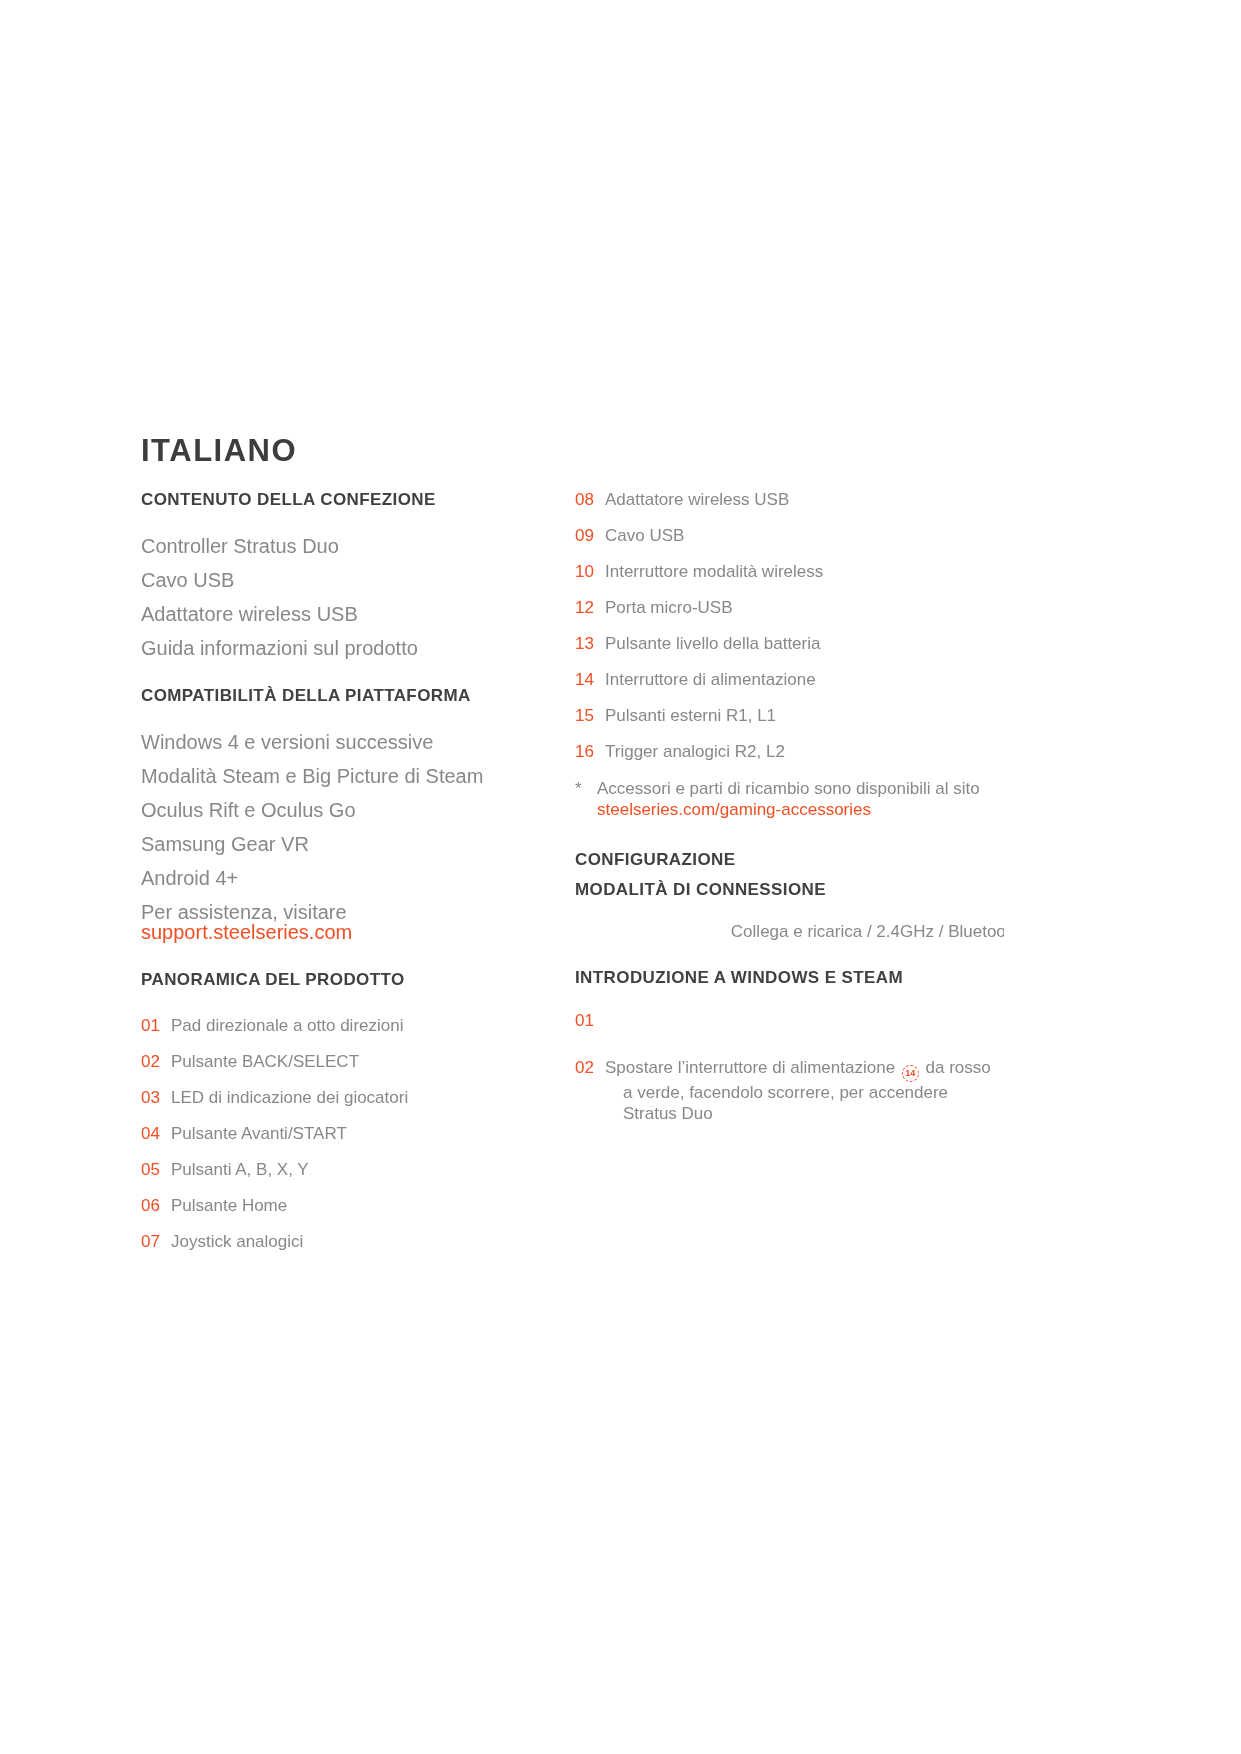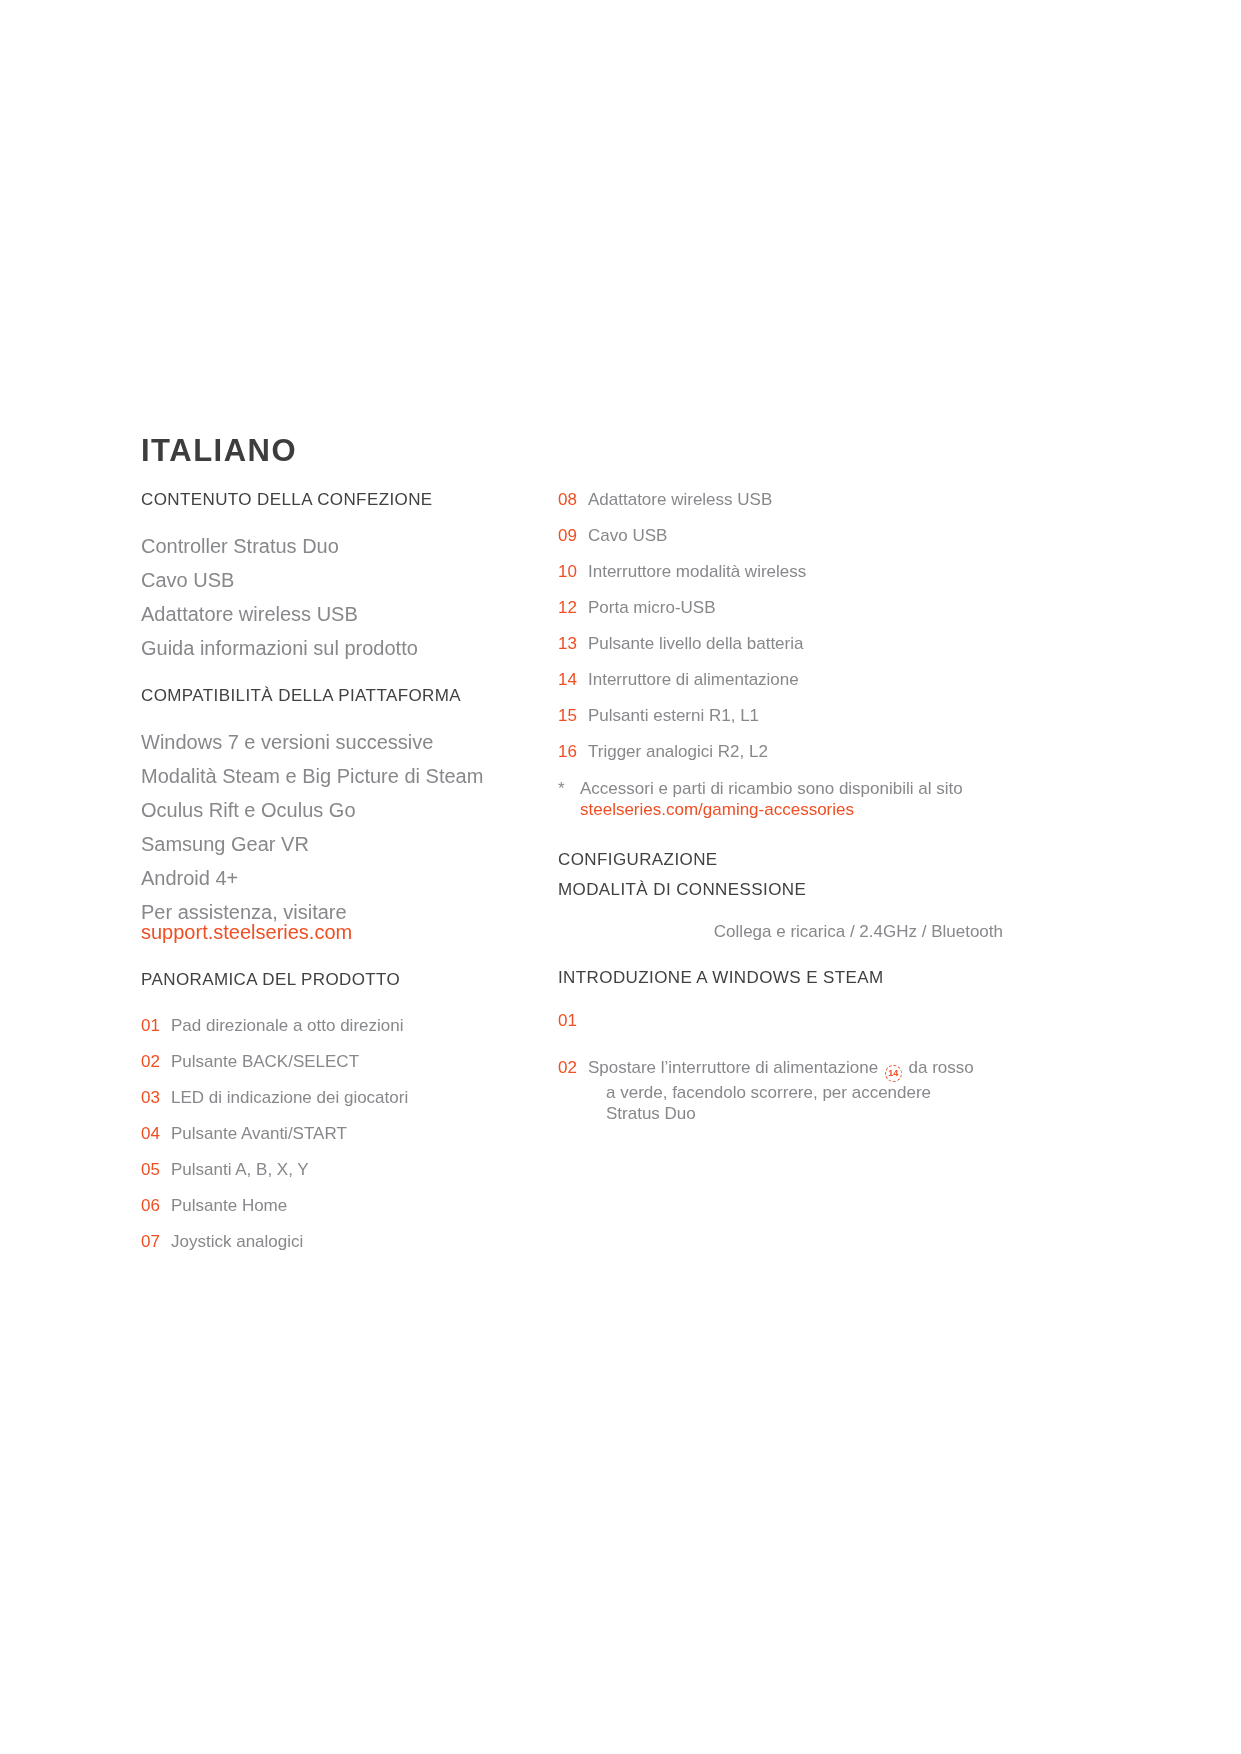--- a/index.html
+++ b/index.html
@@ -20,25 +20,25 @@
     left: 141px;
     top: 390px;
     font-size: 31px;
     font-weight: bold;
     letter-spacing: 1.5px;
     color: #3d3d3f;
   }
 
   .col { position: absolute; top: 447px; }
   .col-left  { left: 141px; width: 415px; }
-  .col-right { left: 558px; width: 445px; }
+  .col-right { left: 575px; width: 445px; }
 
   .sec-heading {
     font-size: 17px;
-    font-weight: normal;
+    font-weight: bold;
     letter-spacing: 0.4px;
     color: #414144;
     margin: 0 0 26px 0;
   }
   .sec-heading.spaced { margin-top: 28px; }
 
   .item {
     font-size: 20px;
     line-height: 20px;
     color: #87888b;
@@ -126,21 +126,21 @@
 
   <div class="col col-left">
 
     <h2 class="sec-heading">CONTENUTO DELLA CONFEZIONE</h2>
     <p class="item">Controller Stratus Duo</p>
     <p class="item">Cavo USB</p>
     <p class="item">Adattatore wireless USB</p>
     <p class="item">Guida informazioni sul prodotto</p>
 
     <h2 class="sec-heading spaced">COMPATIBILITÀ DELLA PIATTAFORMA</h2>
-    <p class="item">Windows 7 e versioni successive</p>
+    <p class="item">Windows 4 e versioni successive</p>
     <p class="item">Modalità Steam e Big Picture di Steam</p>
     <p class="item">Oculus Rift e Oculus Go</p>
     <p class="item">Samsung Gear VR</p>
     <p class="item">Android 4+</p>
     <p class="item"><span>Per assistenza, visitare </span><a class="link">support.steelseries.com</a></p>
 
     <h2 class="sec-heading spaced">PANORAMICA DEL PRODOTTO</h2>
 
     <div class="num-row">
       <span class="num">01</span>

